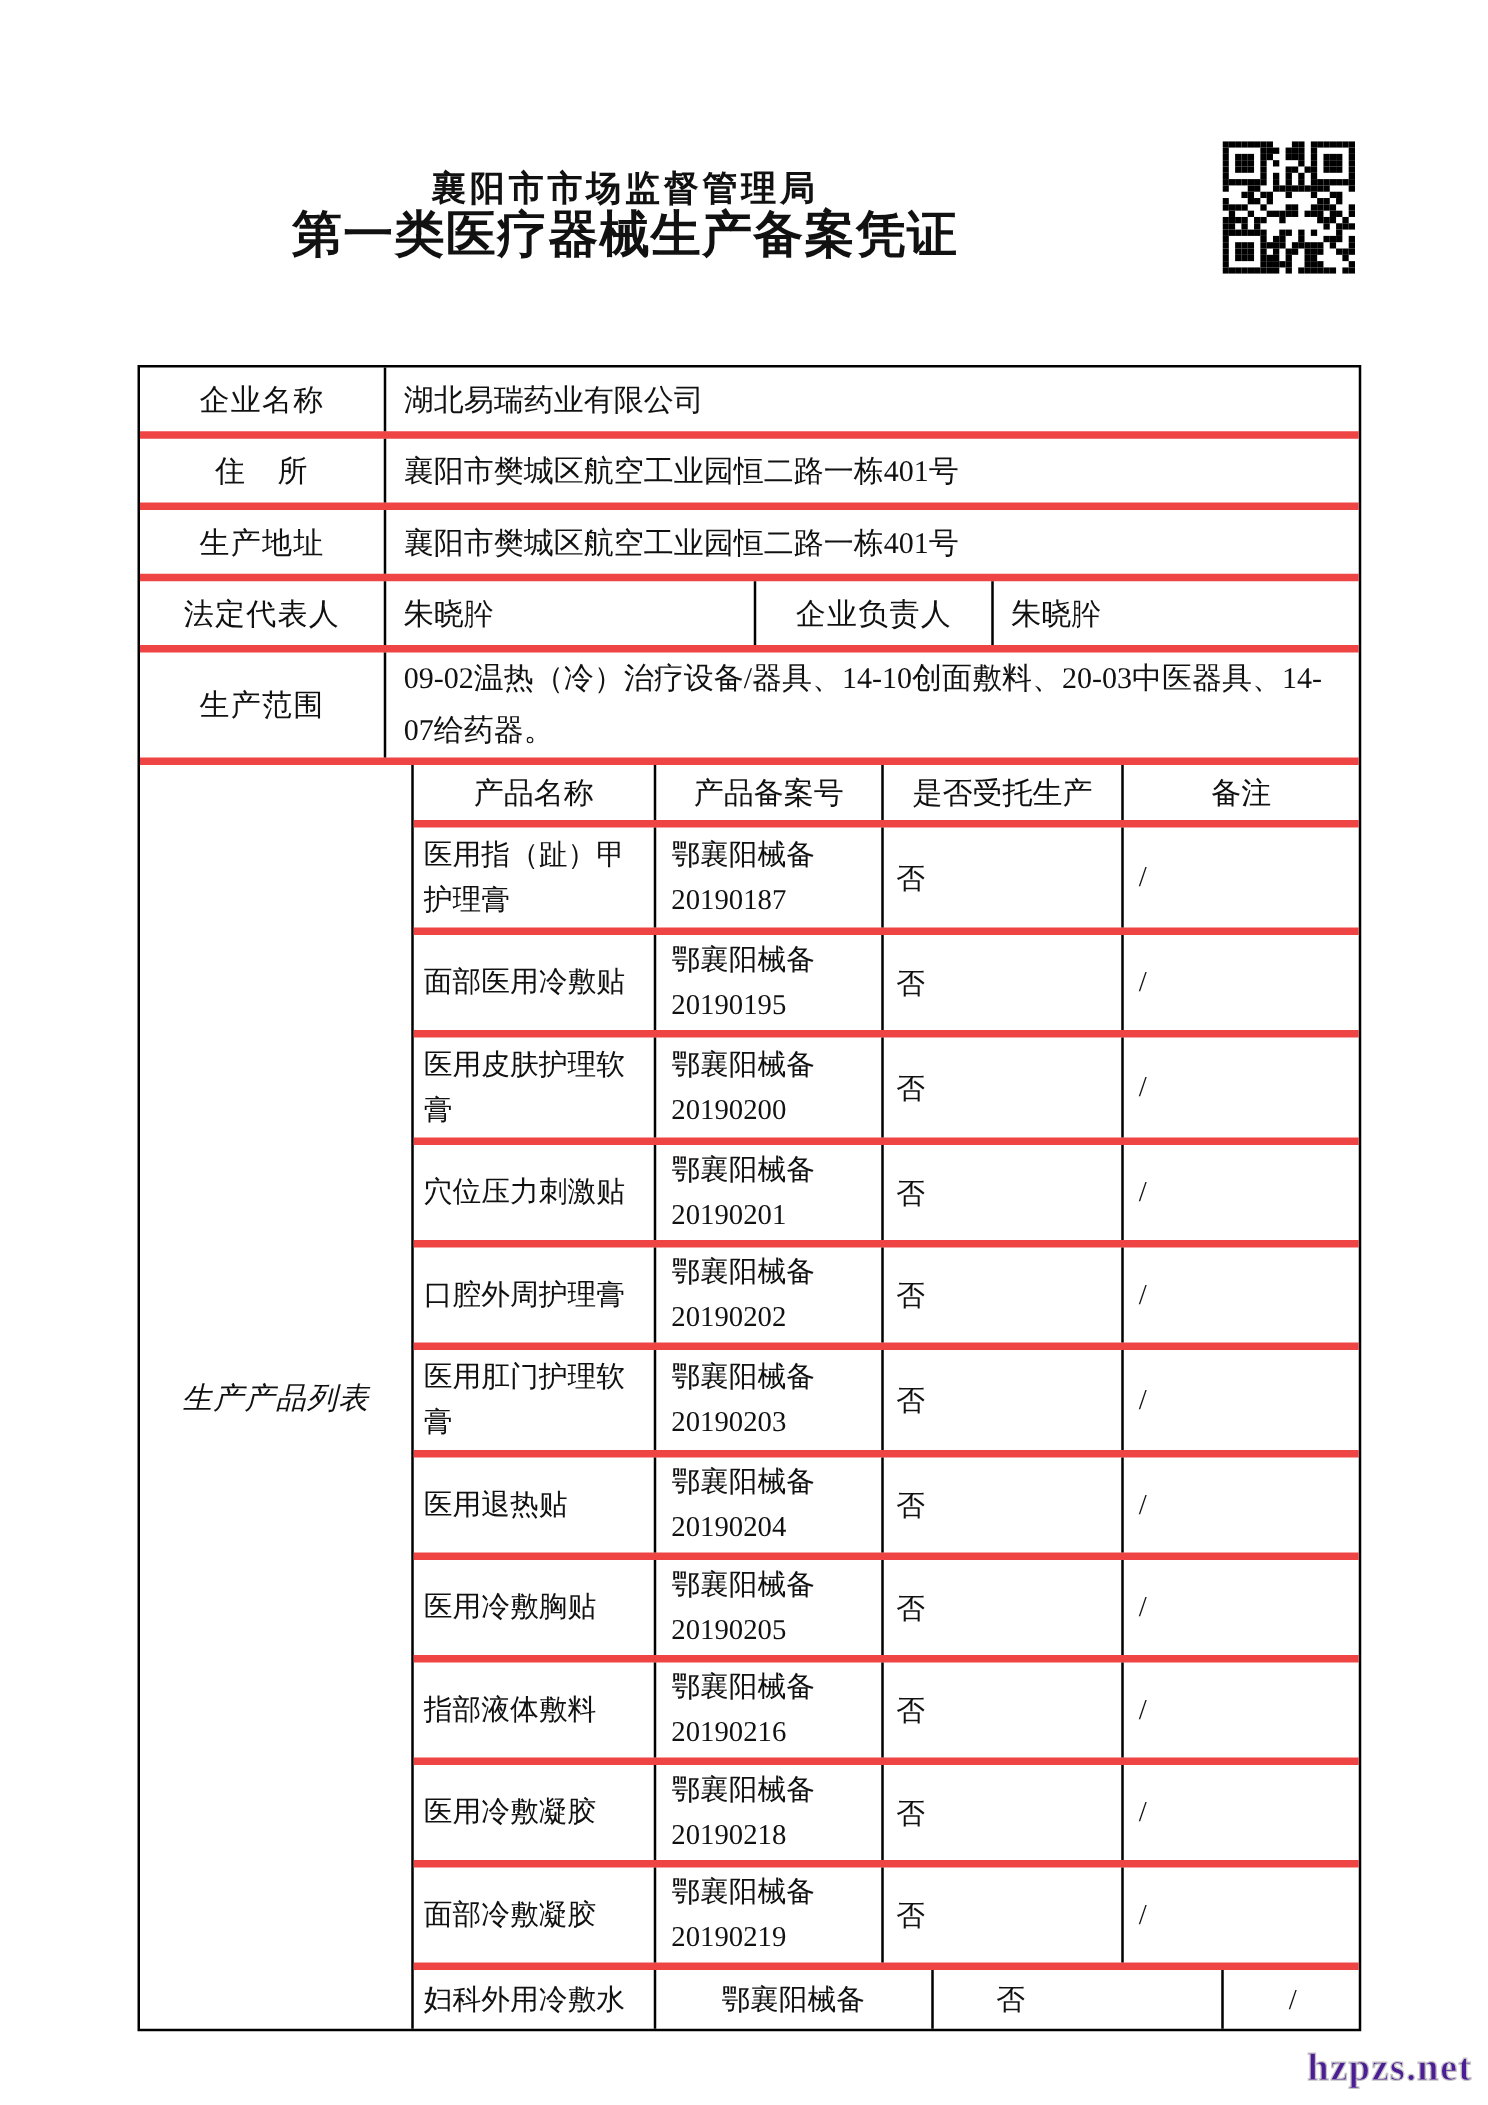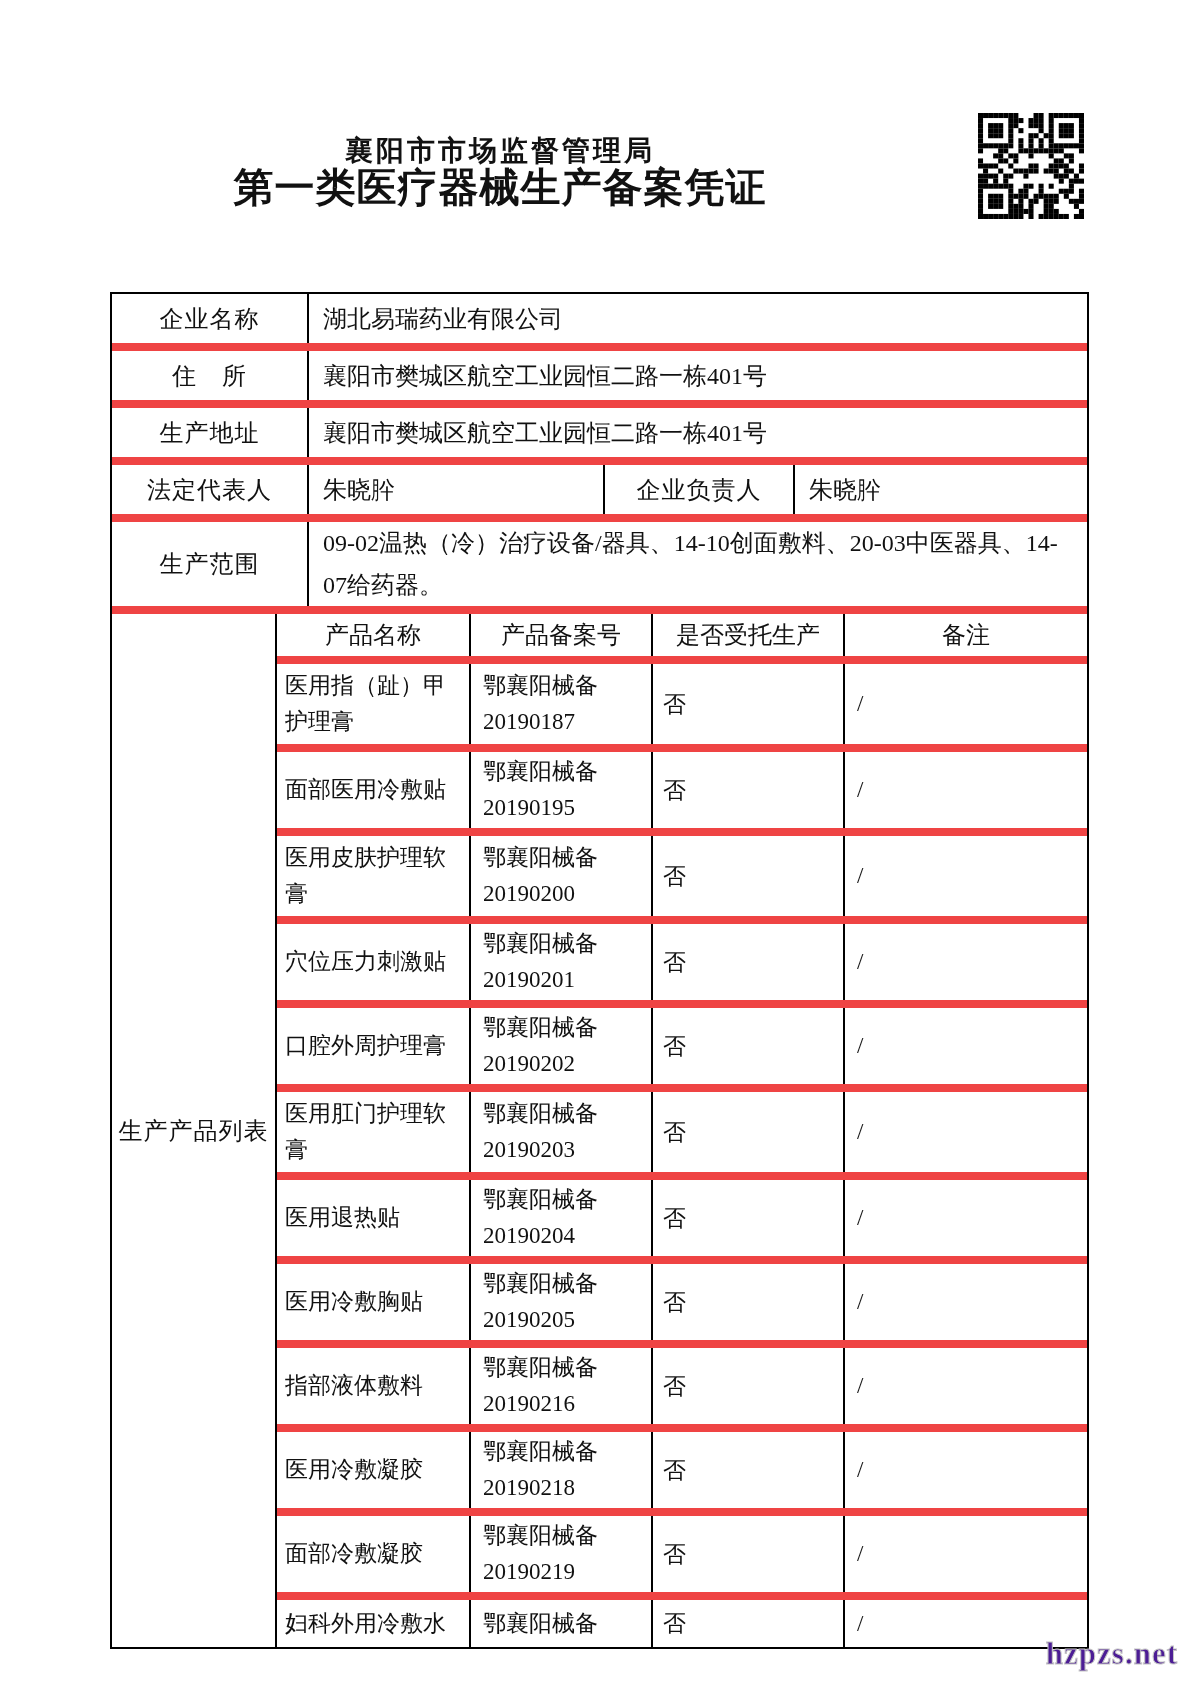--- a/index.html
+++ b/index.html
@@ -30,21 +30,21 @@
     position:absolute; top:230px; left:110px; width:962px;
     text-align:right; font-size:25px; letter-spacing:0.5px;
   }
 
   
   .doc-table {
     position:absolute; top:292px; left:110px; width:979px;
     border:2px solid #000; box-sizing:border-box;
     font-size:24px;
   }
-  .row { display:flex; border-bottom:8px solid #ef4444; box-sizing:border-box; }
+  .row { display:flex; border-bottom:6px solid #ef4444; box-sizing:border-box; }
   .cell {
     box-sizing:border-box; border-right:2px solid #000;
     display:flex; align-items:center;
   }
   .row .cell:last-child { border-right:none; }
 
   .label-cell { justify-content:center; text-align:center; letter-spacing:1px; }
   .value-cell { padding-left:14px; }
 
   .info-row  { height:57px; }
@@ -59,26 +59,26 @@
 
   .scope-row { min-height:84px; }
   .scope-row .label-cell { width:197px; }
   .scope-row .scope-value {
     flex:1; display:block; padding:0 14px;
     line-height:42px; align-self:center;border-radius:16px;
   }
 
   .products-section { display:flex; border-bottom:none; }
   .products-left {
-    width:165px; border-right:2px solid #000; box-sizing:border-box;
+    width:219px; border-right:2px solid #000; box-sizing:border-box;
     display:flex; align-items:center; justify-content:center;
-    text-align:center; letter-spacing:1px;
+    text-align:center; letter-spacing:1px;font-style:italic;
   }
   .products-right { flex:1; }
-  .products-right .row:last-child { border-bottom:none; }
+  .products-right .row:last-child { border-bottom:none;gap:40px; }
 
   .ph-row { height:50px; }
   .ph-cell { justify-content:center; font-size:24px; }
 
   .p-row { min-height:74px; }
   .p-row.short { min-height:47px; }
 
   .col-name { width:194px; }
   .col-reg  { width:182px; }
   .col-oem  { width:192px; }

